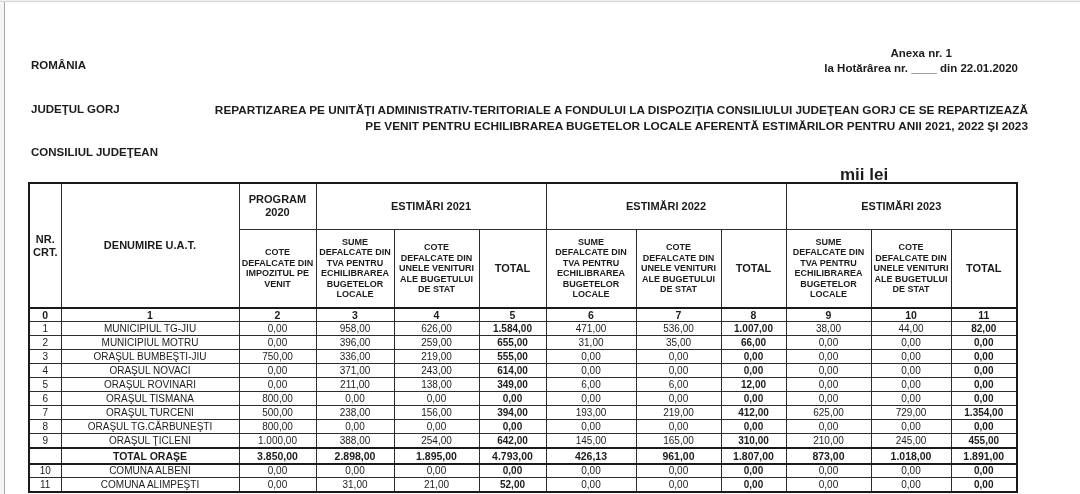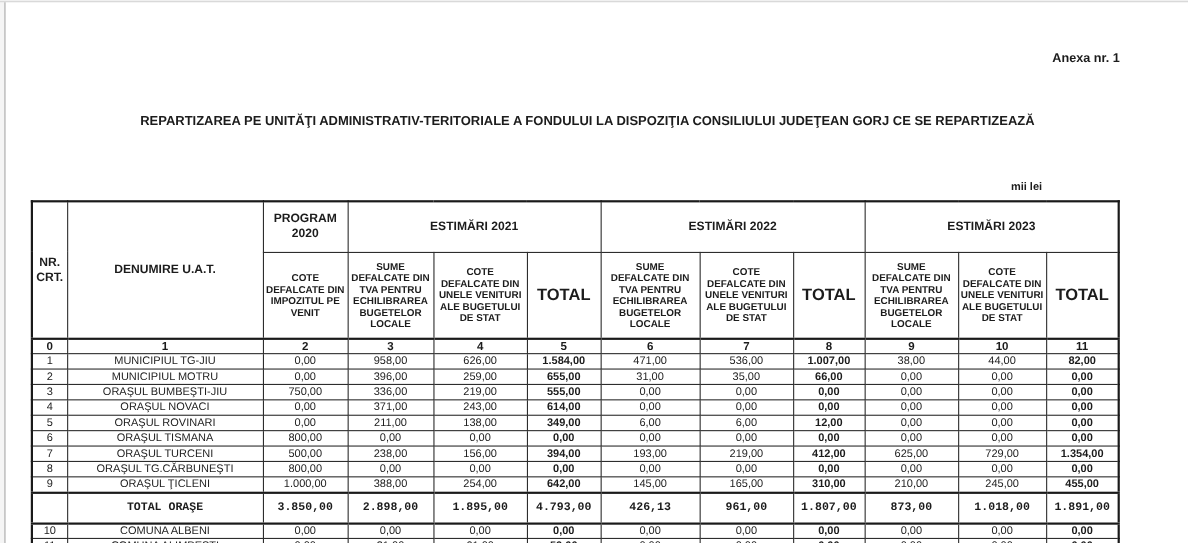--- a/index.html
+++ b/index.html
@@ -8,64 +8,71 @@
     position:relative; width:1080px; height:494px;
     background:#ffffff; overflow:hidden; color:#1c1c1c;
     font-family:"Liberation Sans", sans-serif;
   }
   .edge-left-strip { position:absolute; left:0; top:0; width:5px; height:494px; background:#f5f5f5; border-right:1px solid #a9a9a9; }
   .edge-top-strip  { position:absolute; left:0; top:0; width:1080px; height:2px; background:#f0f0f0; border-bottom:1px solid #d6d6d6; }
 
   .org-block { position:absolute; left:31px; top:29px; font-weight:bold; font-size:11.5px; line-height:14.5px; white-space:pre; }
   .annex-block { position:absolute; right:62px; top:46px; text-align:center; font-weight:bold; font-size:11.5px; line-height:15px; }
 
-  .doc-title { position:absolute; left:40px; right:52px; top:103px; text-align:center; font-weight:bold; font-size:11.8px; line-height:15.5px; }
-
-  .unit-label { position:absolute; left:919px; top:165px; font-weight:bold; font-size:10px; }
+  .doc-title { position:absolute; left:40px; right:52px; top:103px; text-align:right; font-weight:bold; font-size:11.8px; line-height:15.5px; }
+
+  .unit-label { position:absolute; left:840px; top:165px; font-weight:bold; font-size:17px; }
 
   table.budget {
     position:absolute; left:28px; top:182px; width:988px;
     border-collapse:collapse; table-layout:fixed;
     font-family:"Liberation Sans", sans-serif;
   }
   table.budget th, table.budget td {
     border:1px solid #2d2d2d; overflow:hidden;
     vertical-align:middle; text-align:center; padding:0;
   }
   table.budget { border:2px solid #1a1a1a; }
   tr.r-group { height:46px; }
   tr.r-sub   { height:79px; }
   tr.r-num   { height:13px; }
   tbody.rows tr { height:14px; }
-  tbody.rows tr.total-row { height:28px;font-family:Liberation Mono, monospace; }
+  tbody.rows tr.total-row { height:16px; }
 
   th.h-big  { font-size:11px; font-weight:bold; line-height:13px; white-space:pre-line; }
   th.h-sub  { font-size:9px; font-weight:bold; line-height:10.5px; white-space:pre-line; }
-  th.h-tot  { font-size:15px; font-weight:bold; }
+  th.h-tot  { font-size:11px; font-weight:bold; }
   tr.r-num th { font-size:10.5px; font-weight:bold; border-top:2px solid #1a1a1a; }
 
   tbody.rows td { font-size:10px; }
   td.c-name { text-align:left; padding-left:3px; white-space:nowrap; }
   td.bcol { font-weight:bold; }
   tr.total-row td { font-weight:bold; font-size:10.5px; border-top:2px solid #1a1a1a; border-bottom:2px solid #1a1a1a; }
 </style>
 </head>
 <body>
 
 <div class="page">
   <div class="edge-left-strip"></div>
   <div class="edge-top-strip"></div>
 
+  <div class="org-block">
+    <div>ROMÂNIA</div>
+    <div>JUDEŢUL GORJ</div>
+    <div>CONSILIUL JUDEŢEAN</div>
+  </div>
 
   <div class="annex-block">
     <div>Anexa nr. 1</div>
+    <div>la Hotărârea nr. ____ din 22.01.2020</div>
   </div>
 
   <div class="doc-title">
     <div>REPARTIZAREA PE UNITĂŢI ADMINISTRATIV-TERITORIALE A FONDULUI LA DISPOZIŢIA CONSILIULUI JUDEŢEAN GORJ CE SE REPARTIZEAZĂ</div>
+    <div>PE VENIT PENTRU ECHILIBRAREA BUGETELOR LOCALE AFERENTĂ ESTIMĂRILOR PENTRU ANII 2021, 2022 ŞI 2023</div>
   </div>
 
   <div class="unit-label">mii lei</div>
 
   <table class="budget">
     <colgroup>
       <col style="width:32px">
         <col style="width:178px">
         <col style="width:77px">
       <col style="width:78px">

